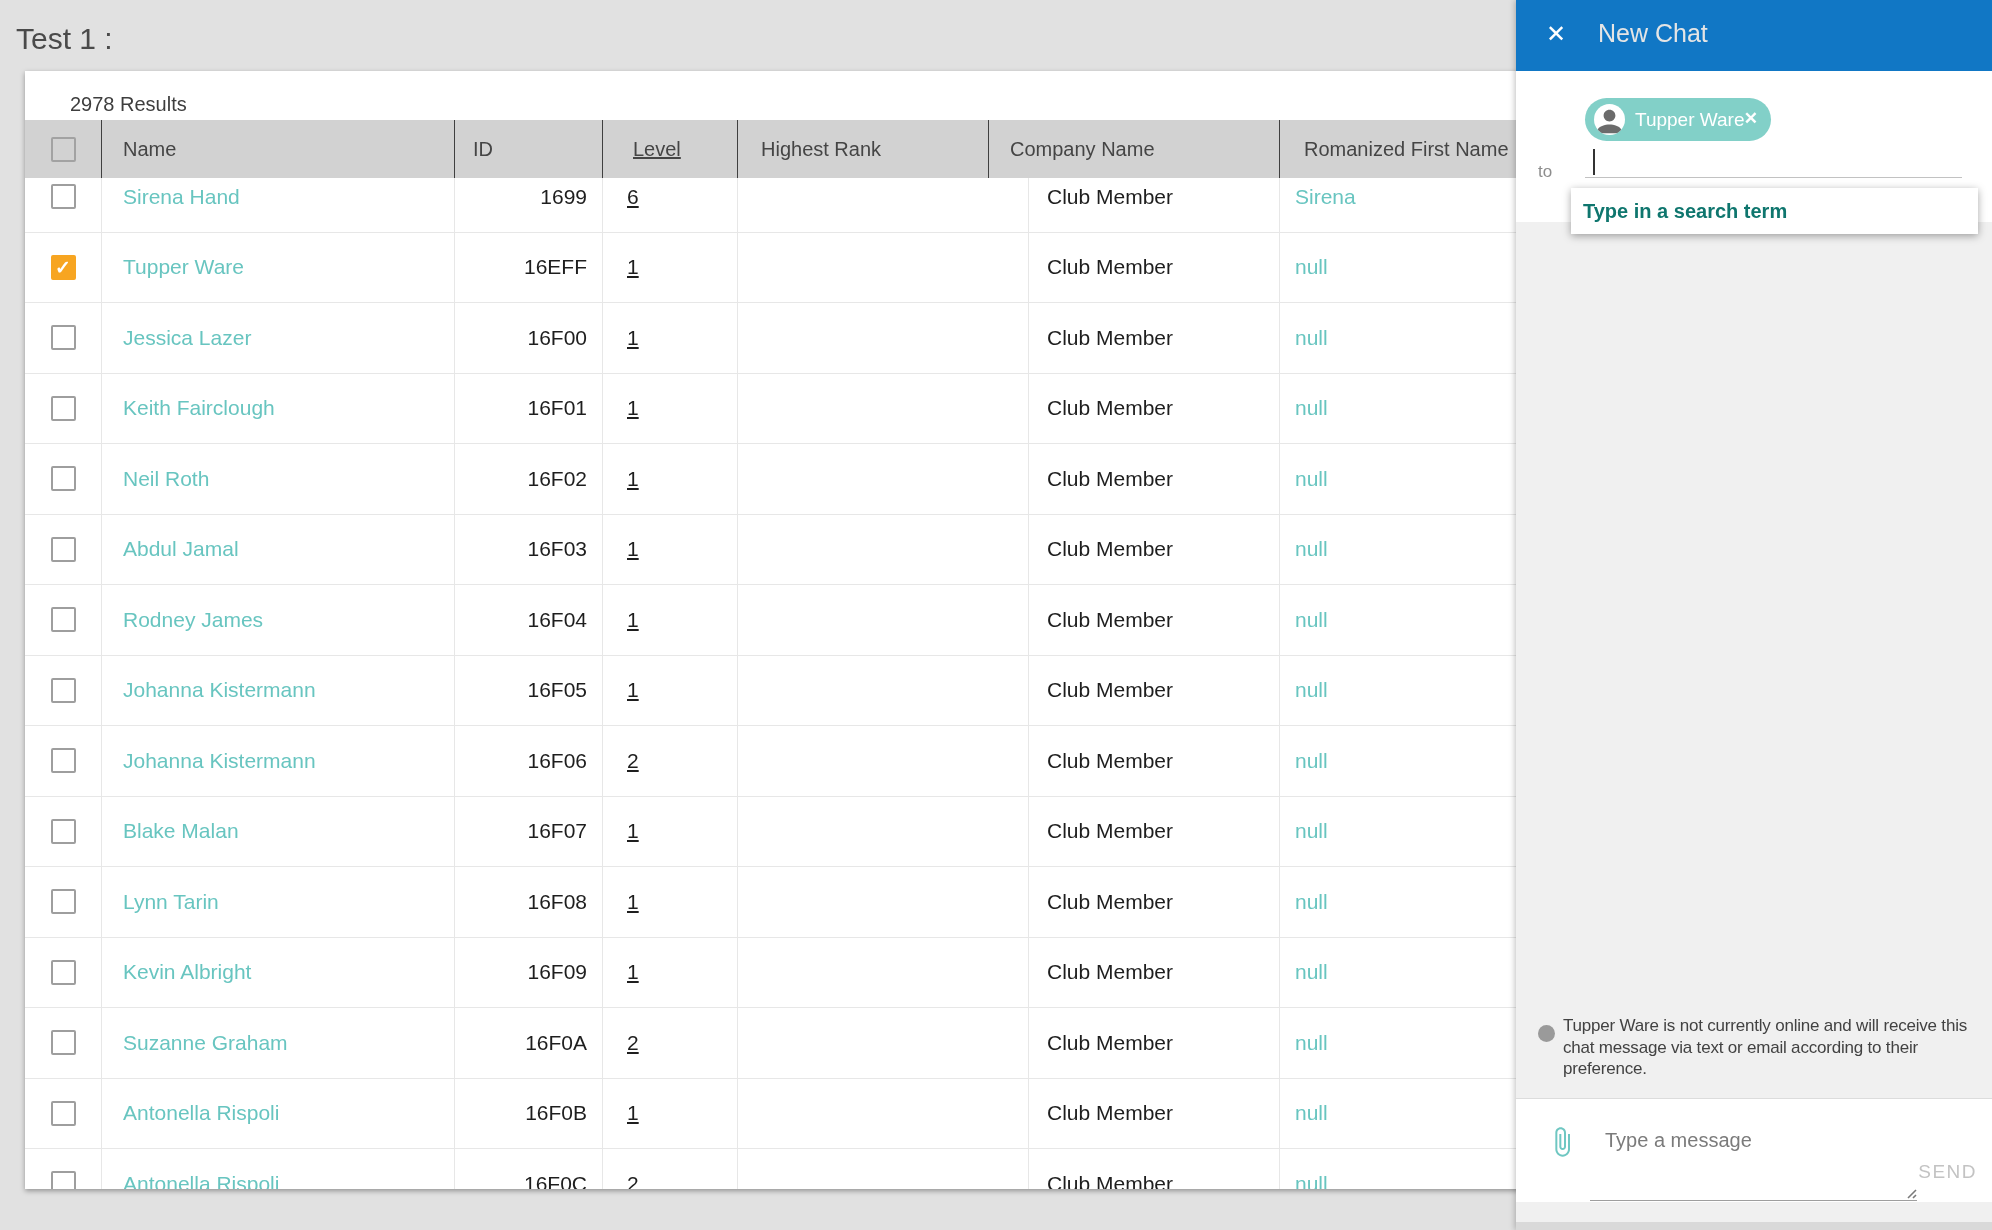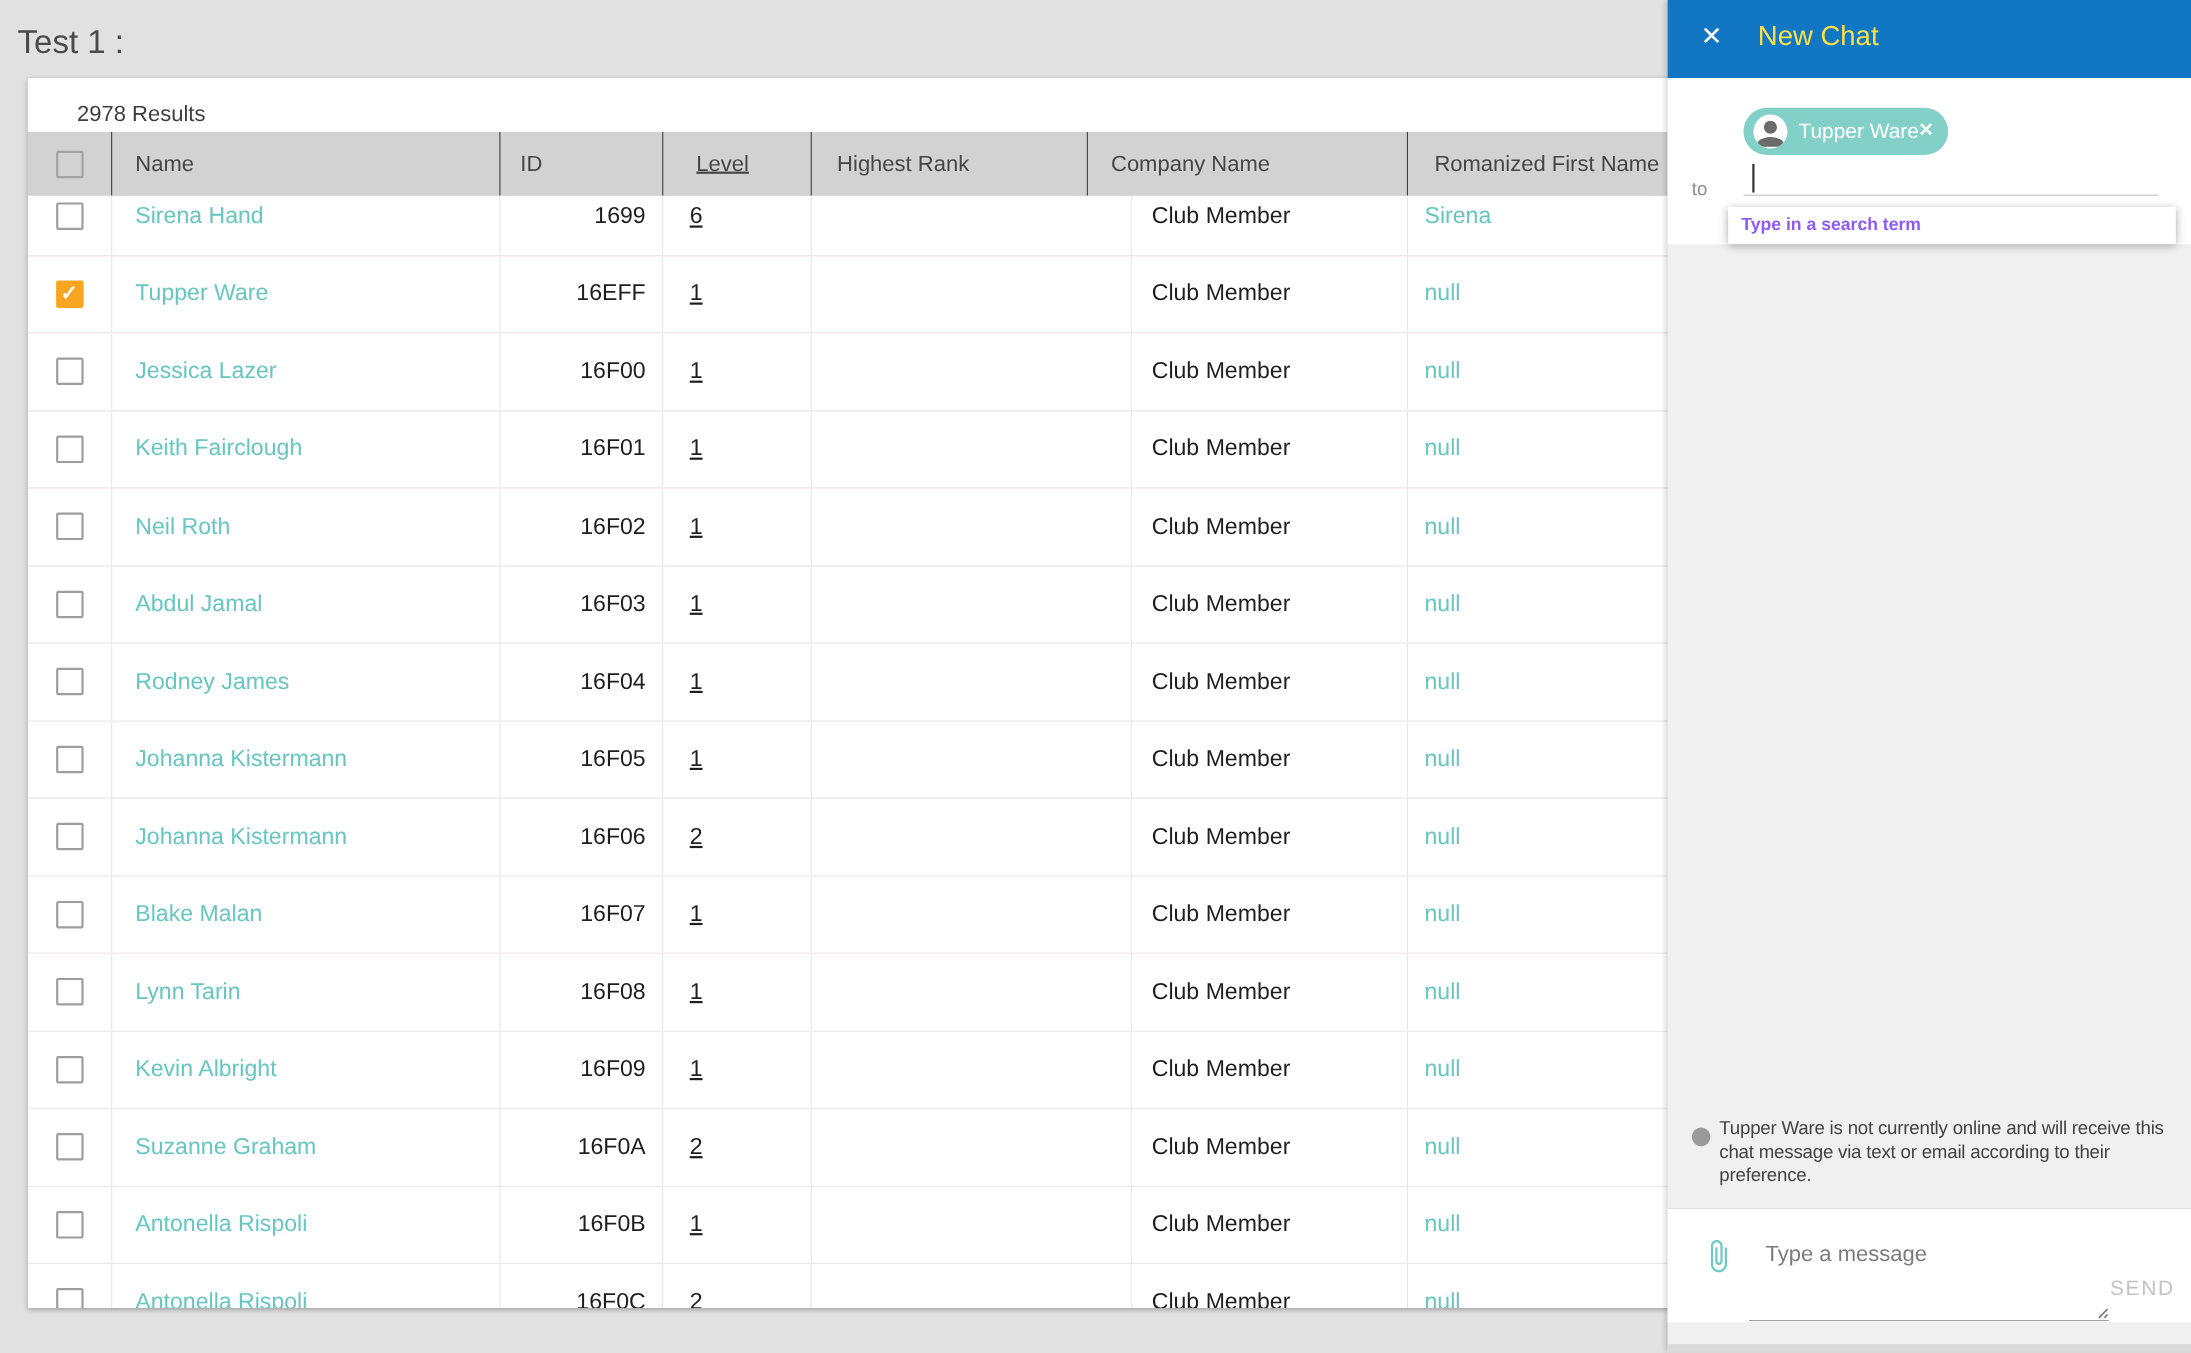--- a/index.html
+++ b/index.html
@@ -50,38 +50,38 @@
   .thead .cb { border-color:#a2a2a2; }
   .cb .check { display:none; }
   .cb.checked { background:#f7a521; border-color:#f7a521; }
   .cb.checked .check { display:block; color:#fff; font-size:19px; font-weight:bold; line-height:1; }
 
   
   .chat-panel { position:absolute; left:1516px; top:0; width:476px; height:1230px;
                 background:#f0f0f0; box-shadow:-1px 0 6px rgba(0,0,0,.25); }
   .chat-header { position:absolute; top:0; left:0; right:0; height:71px; background:#1177c5; }
   .chat-close { position:absolute; left:30px; top:20px; font-size:24px; color:#fff; cursor:pointer; line-height:28px; }
-  .chat-title { position:absolute; left:82px; top:19px; font-size:25px; font-weight:500; color:#fde047; }
+  .chat-title { position:absolute; left:82px; top:19px; font-size:25px; font-weight:500; color:#e5e5e5; }
 
   .to-section { position:absolute; top:71px; left:0; right:0; height:151px; background:#fff; }
   .chip { position:absolute; left:69px; top:27px; width:186px; height:43px; background:#82d0c8; border-radius:22px; }
   .chip-avatar { position:absolute; left:9px; top:6px; width:31px; height:31px; border-radius:50%;
                  background:#fff; overflow:hidden; }
   .chip-avatar svg { display:block; margin-top:2px; }
   .chip-label { position:absolute; left:50px; top:11px; font-size:19px; color:#fff; }
   .chip-remove { position:absolute; right:13px; top:10px; font-size:17px; font-weight:bold; color:#fff; cursor:pointer; }
   .to-input-hit { position:absolute; left:69px; top:70px; width:377px; height:36px; cursor:text; }
   .to-caret { position:absolute; left:77px; top:78px; width:2px; height:26px; background:#333; }
   .to-label { position:absolute; left:22px; top:91px; font-size:17px; color:#8d8d8d; }
   .to-underline { position:absolute; left:69px; top:106px; width:377px; height:1px; background:#c2c2c2; }
 
-  .search-dropdown { position:absolute; left:55px; top:117px; width:407px; height:34px; background:#fff;
+  .search-dropdown { position:absolute; left:55px; top:117px; width:407px; height:46px; background:#fff;
                      box-shadow:0 2px 8px rgba(0,0,0,.35); display:flex; align-items:center;
                      padding-left:12px; box-sizing:border-box; z-index:5;
-                     font-size:16px; font-weight:bold; color:#8b5cf6; cursor:pointer; }
+                     font-size:20px; font-weight:bold; color:#0f766e; cursor:pointer; }
 
   .offline-dot { position:absolute; left:22px; top:1025px; width:17px; height:17px; border-radius:50%; background:#9a9a9a; }
   .offline-notice { position:absolute; left:47px; top:1015px; width:412px; font-size:17px; line-height:21.5px;
                     color:#424242; letter-spacing:-0.2px; }
 
   .compose { position:absolute; left:0; top:1098px; right:0; height:104px; background:#fff;
              border-top:1px solid #dcdcdc; box-sizing:border-box; }
   .attach { position:absolute; left:30px; top:20px; cursor:pointer; }
   .msg-placeholder { position:absolute; left:89px; top:30px; font-size:20px; color:#7b7b7b; }
   .msg-input-hit { position:absolute; left:74px; top:20px; width:327px; height:81px; cursor:text; }

